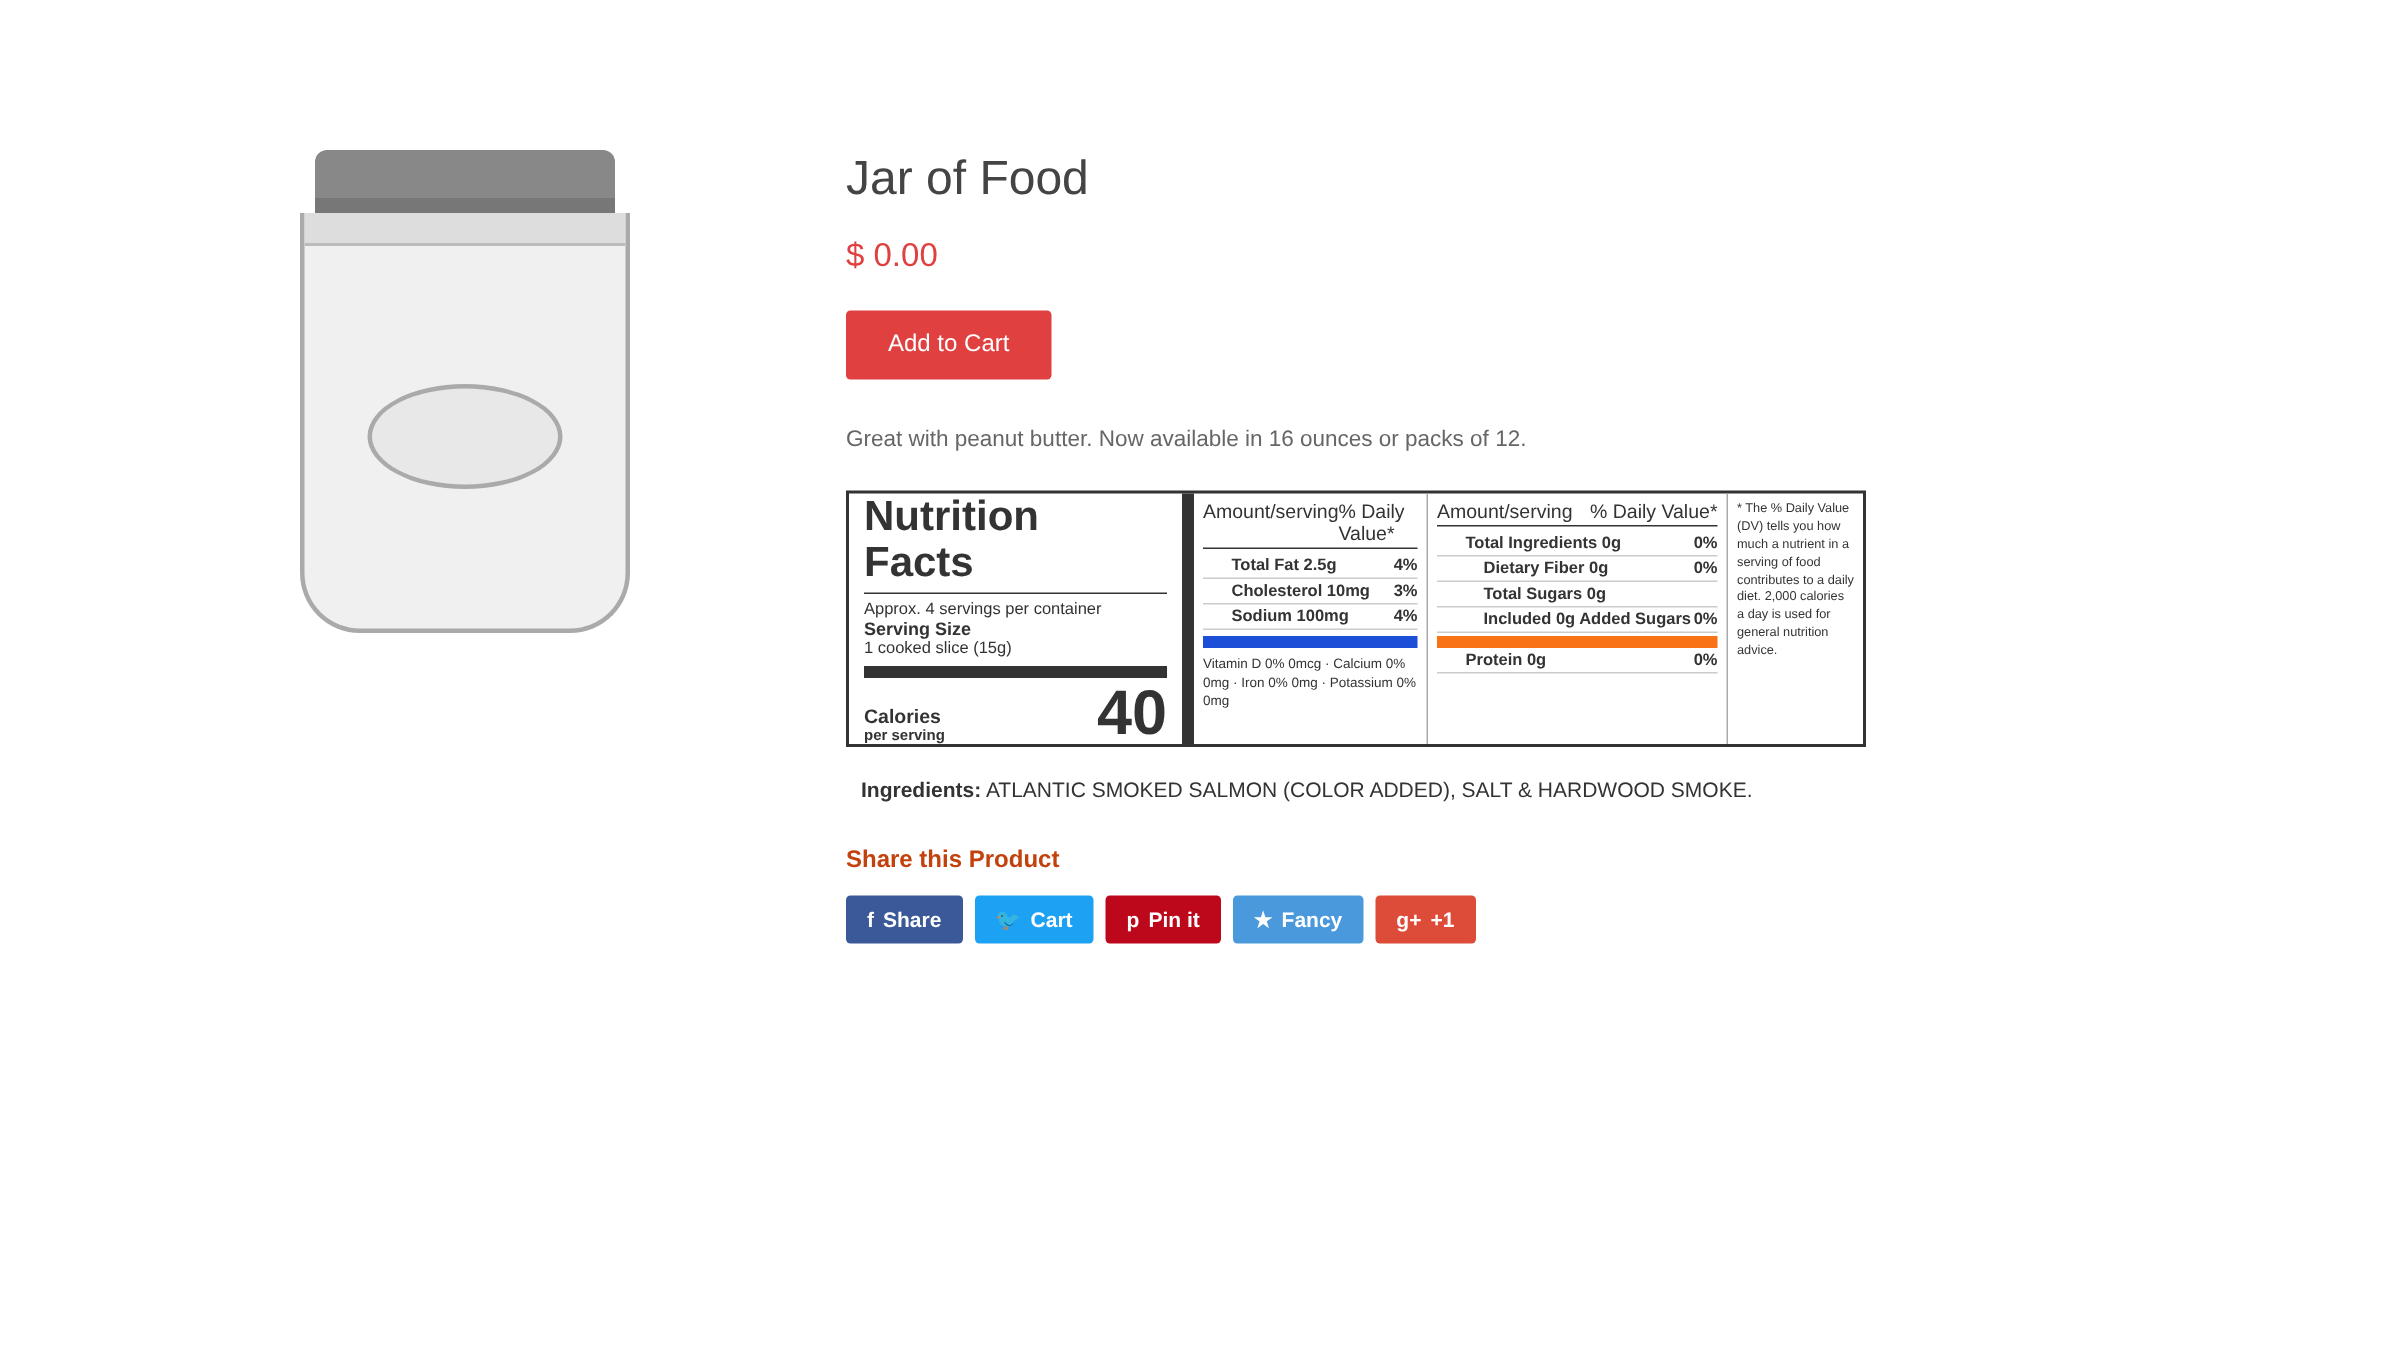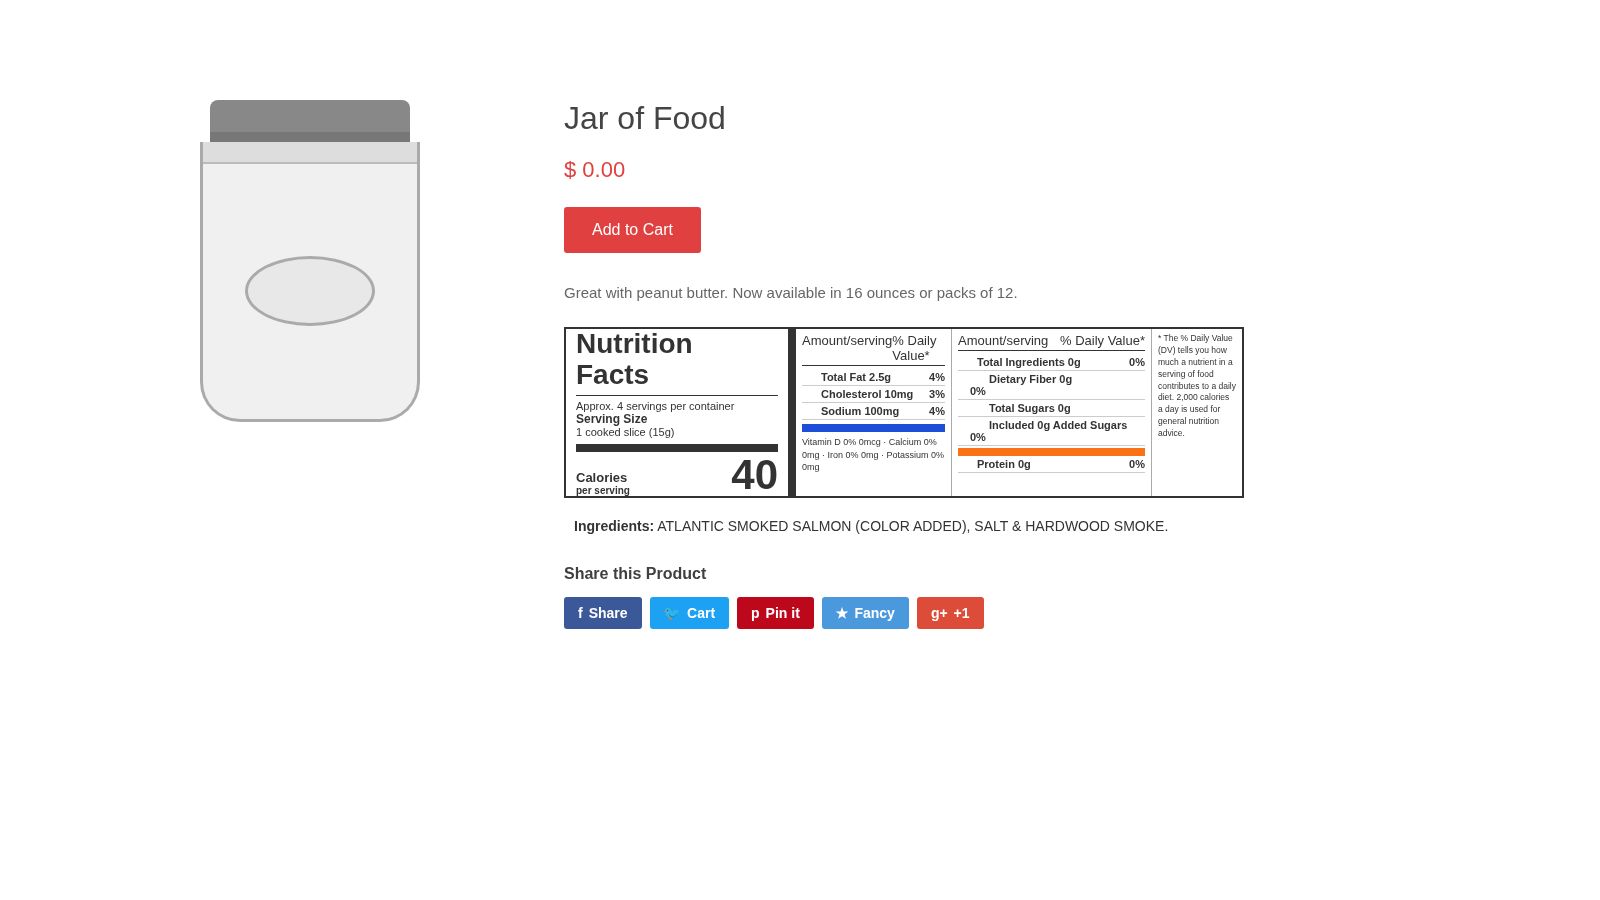--- a/index.html
+++ b/index.html
@@ -243,21 +243,20 @@
     .nutrition-note {
       width: 90px;
       padding: 4px 6px;
       font-size: 8.5px;
       color: #333;
       line-height: 1.4;
     }
 
     .nutrition-row-indent {
       padding-left: 12px;
-      flex-direction: column;
     }
 
     .protein-row {
       border-top: 8px solid #f97316;
       margin-top: 2px;
       padding-top: 2px;
       text-align: center;
     }
 
     
@@ -269,21 +268,21 @@
     }
     .ingredients-text strong {
       font-weight: 700;
       margin-left: 10px;
     }
 
     
     .share-title {
       font-size: 16px;
       font-weight: 600;
-      color: #404040;
+      color: #c2410c;
       margin-bottom: 14px;
     }
 
     .share-buttons {
       display: flex;
       gap: 8px;
       flex-wrap: wrap;
     }
 
     .share-btn {

